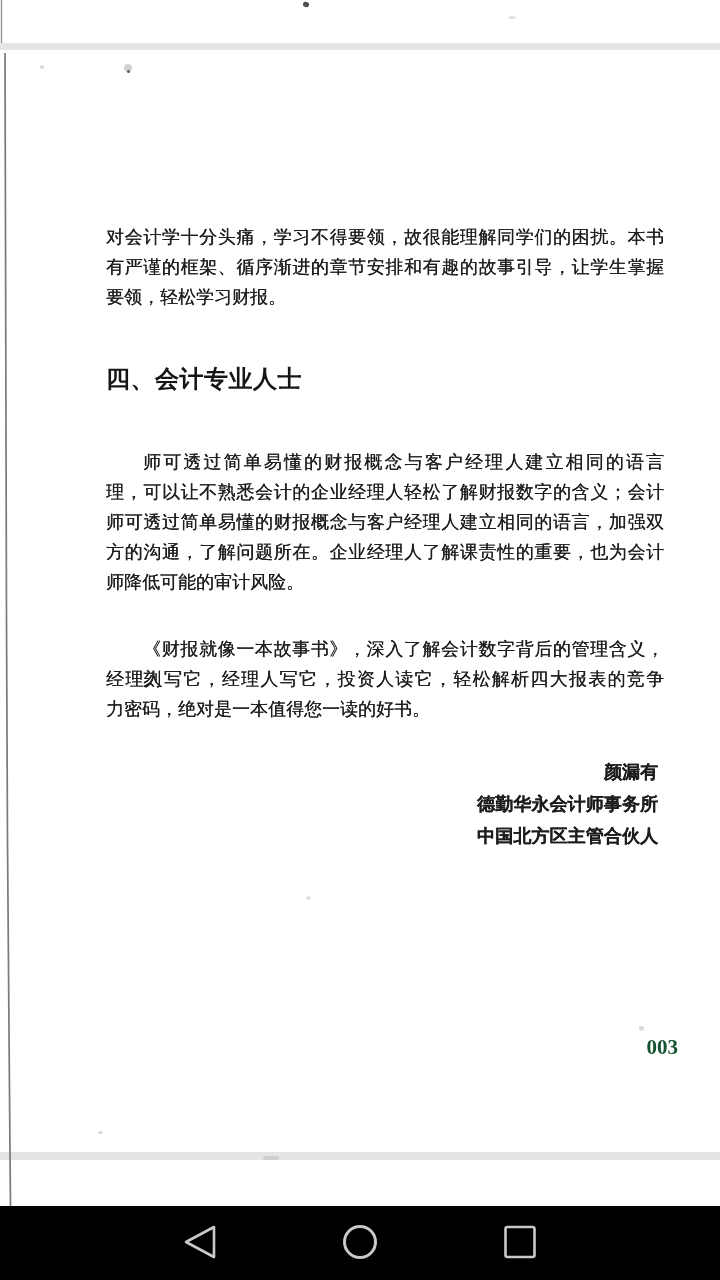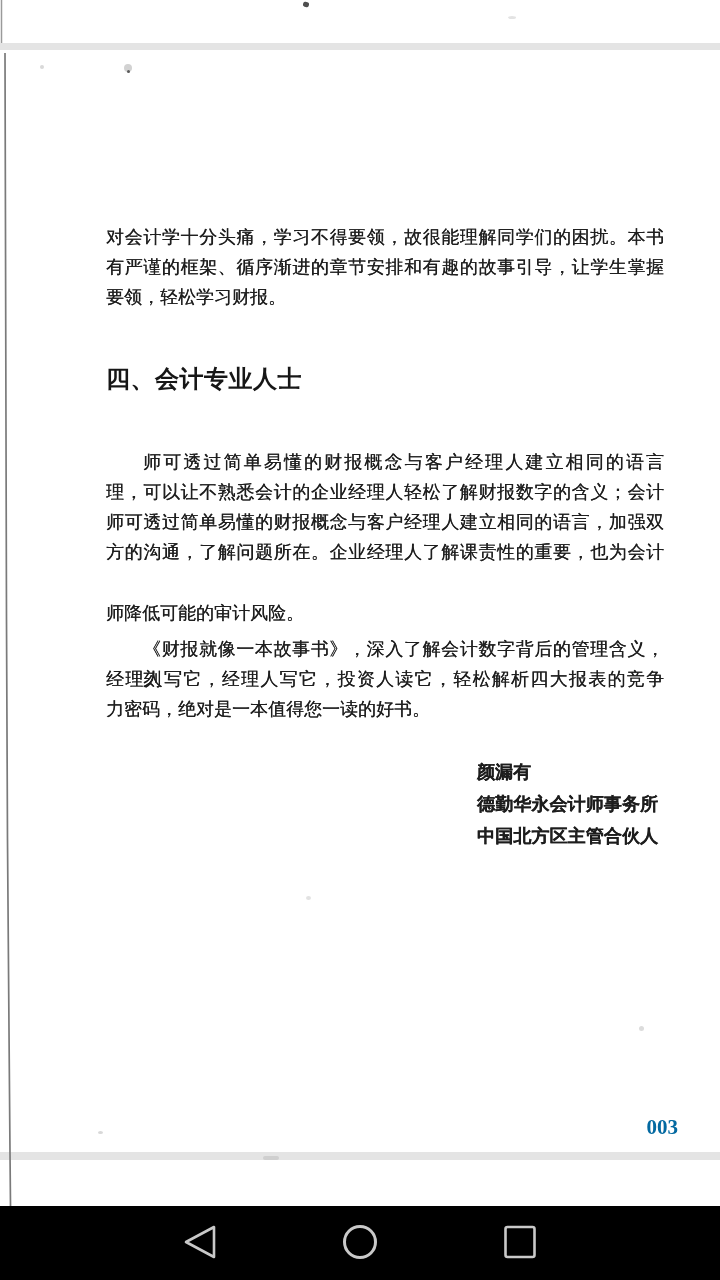--- a/index.html
+++ b/index.html
@@ -14,25 +14,25 @@
         text-shadow:0.3px 0 0 currentColor;white-space:nowrap;overflow:visible;margin-top:28px;}
   .line.full{white-space:normal;text-align:justify;text-align-last:justify;-moz-text-align-last:justify;
              text-justify:inter-character;}
   .line.indent{padding-left:37px;width:521px;}
   .heading{position:absolute;left:106px;top:351px;width:558px;height:32px;line-height:32px;
            font-size:24px;font-weight:bold;color:#161616;letter-spacing:0.5px;
            font-family:"DejaVu Sans","Liberation Sans",sans-serif;margin-top:12px;}
   .sig{position:absolute;left:477px;width:181px;height:30px;line-height:30px;font-size:18px;
        font-weight:bold;color:#1d1d1d;font-family:"Liberation Serif","DejaVu Serif",serif;
        text-shadow:0.3px 0 0 currentColor;white-space:nowrap;}
-  .sig.name{top:757px;text-align:left;}
+  .sig.name{top:757px;text-align:right;}
   .sig.company{top:789px;text-align:justify;text-align-last:justify;-moz-text-align-last:justify;}
   .sig.title{top:821px;text-align:justify;text-align-last:justify;-moz-text-align-last:justify;}
-  .folio{position:absolute;top:1116px;right:42px;height:22px;line-height:22px;font-size:21px;
-         font-weight:bold;color:#0369a1;font-family:"Liberation Serif","DejaVu Serif",serif;}
+  .folio{position:absolute;top:1036px;right:42px;height:22px;line-height:22px;font-size:21px;
+         font-weight:bold;color:#14532d;font-family:"Liberation Serif","DejaVu Serif",serif;}
   .drag-dash{position:absolute;left:263px;top:1156px;width:16px;height:4px;background:#cfcfcf;border-radius:2px;}
   .navbar{position:absolute;left:0;top:1206px;width:720px;height:74px;background:#000000;}
   .navbtn{position:absolute;top:14px;width:44px;height:44px;background:transparent;border:none;padding:0;
           display:flex;align-items:center;justify-content:center;cursor:pointer;}
   .navbtn.back{left:178px;}
   .navbtn.home{left:338px;}
   .navbtn.recents{left:498px;}
   .speck{position:absolute;border-radius:50%;}
   .speck.s1{left:303px;top:2px;width:6px;height:5px;background:#4f4f4f;border-radius:2px;transform:rotate(12deg);}
   .speck.s2{left:124px;top:64px;width:8px;height:8px;background:#d2d2d2;}
@@ -70,21 +70,21 @@
     <div class="line" style="top:254px">要领，轻松学习财报。</div>
   </div>
 
   <div class="heading">四、会计专业人士</div>
 
   <div>
     <div class="line full indent" style="top:419px">师可透过简单易懂的财报概念与客户经理人建立相同的语言</div>
     <div class="line full" style="top:449px">理，可以让不熟悉会计的企业经理人轻松了解财报数字的含义；会计</div>
     <div class="line full" style="top:479px">师可透过简单易懂的财报概念与客户经理人建立相同的语言，加强双</div>
     <div class="line full" style="top:509px">方的沟通，了解问题所在。企业经理人了解课责性的重要，也为会计</div>
-    <div class="line" style="top:570px">师降低可能的审计风险。</div>
+    <div class="line" style="top:539px">师降低可能的审计风险。</div>
   </div>
 
   <div>
     <div class="line full indent" style="top:606px">《财报就像一本故事书》，深入了解会计数字背后的管理含义，刻</div>
     <div class="line full" style="top:636px">经理人写它，经理人写它，投资人读它，轻松解析四大报表的竞争</div>
     <div class="line" style="top:666px">力密码，绝对是一本值得您一读的好书。</div>
   </div>
 
   <div>
     <div class="sig name">颜漏有</div>

